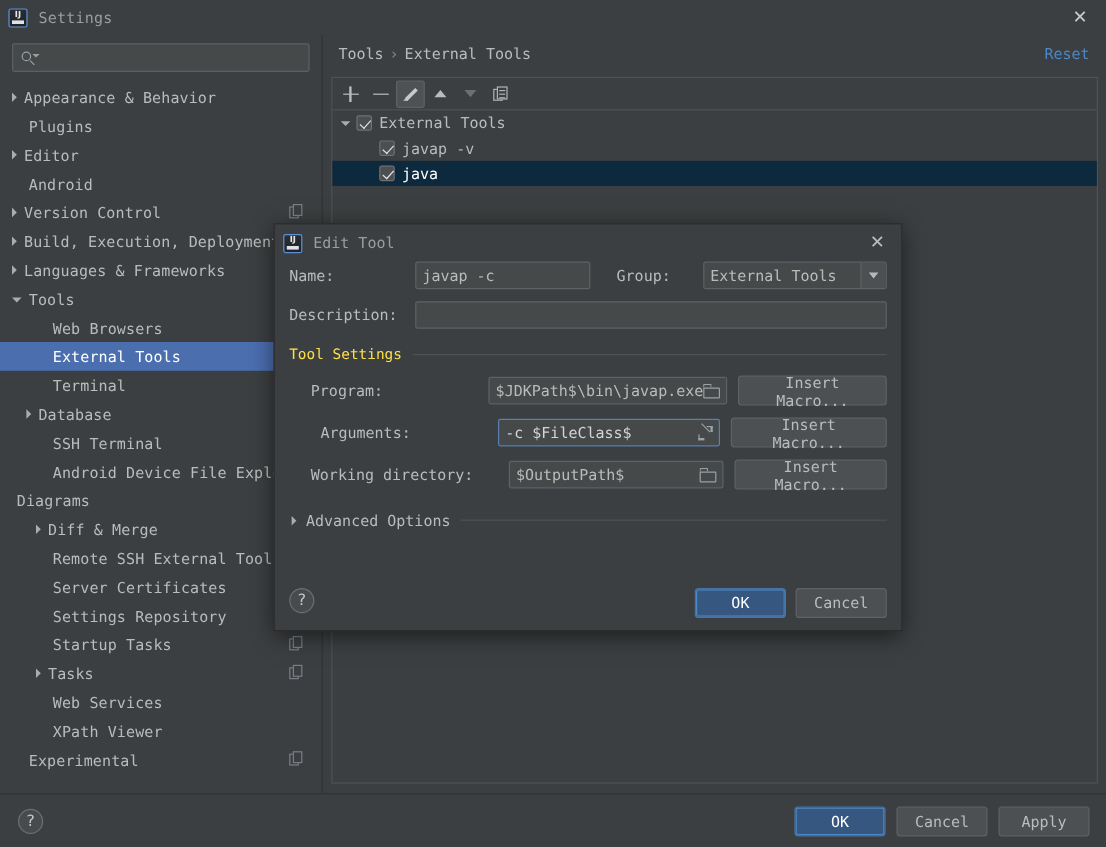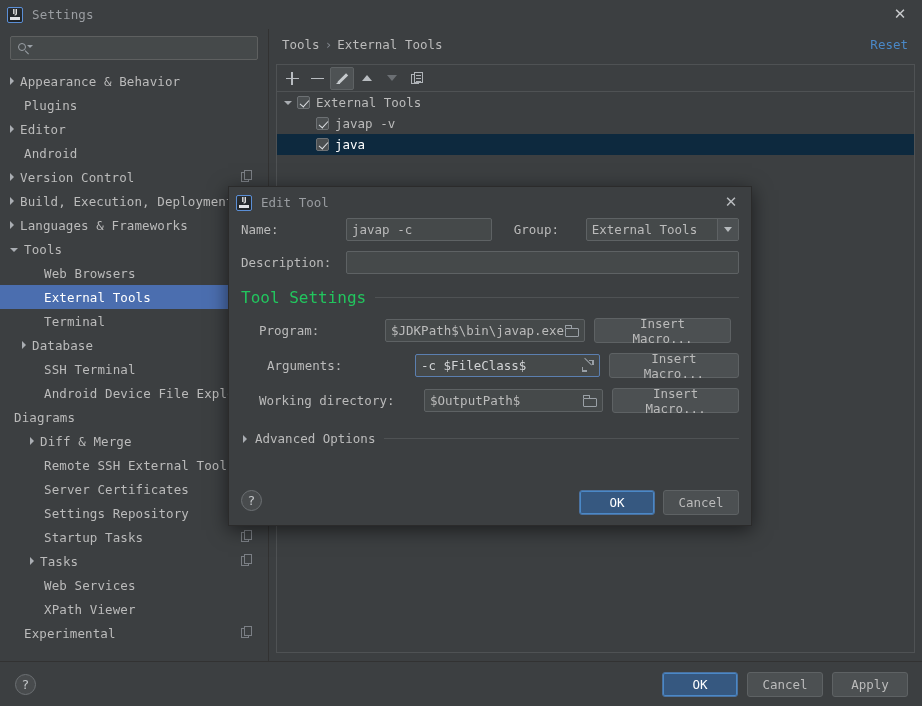--- a/index.html
+++ b/index.html
@@ -272,21 +272,21 @@
     display: flex; align-items: center; justify-content: center;
   }
   .combo .arrowbox i {
     width: 0; height: 0; border-left: 4.5px solid transparent;
     border-right: 4.5px solid transparent; border-top: 5px solid #b6babd;
   }
 
   .group-title {
     display: flex; align-items: center; margin: 14px 0 11px 0;
   }
-  .group-title .gt { color: #22c55e; font-size: 16px; flex: 0 0 auto; }
+  .group-title .gt { color: #fde047; font-size: 12px; flex: 0 0 auto; }
   .group-title .line {
     flex: 1 1 auto; height: 1px; background: #4f5254; margin-left: 9px;
   }
 
   .folder-ico { position: relative; width: 14px; height: 12px; flex: 0 0 auto; }
   .folder-ico .f {
     position: absolute; left: 0; bottom: 0; width: 14px; height: 9px;
     border: 1.2px solid #9aa0a6; border-radius: 0 1px 1px 1px;
   }
   .folder-ico .t {
@@ -562,21 +562,21 @@
         </div>
       </div>
 
       <div class="group-title">
         <span class="gt">Tool Settings</span>
         <span class="line"></span>
       </div>
 
       <div class="row">
         <span class="lab" style="width:75px; margin-left:18px">Program:</span>
-        <div class="field" style="width:200px; margin-left:51px">
+        <div class="field" style="width:200px; margin-left:73px">
           <span class="val" style="flex:1 1 auto">$JDKPath$\bin\javap.exe</span>
           <span class="folder-ico">
               <span class="t"></span>
               <span class="f"></span>
             </span>
         </div>
         <button class="btn" style="width:137px; margin-left:9px">Insert Macro...</button>
       </div>
 
       <div class="row">

